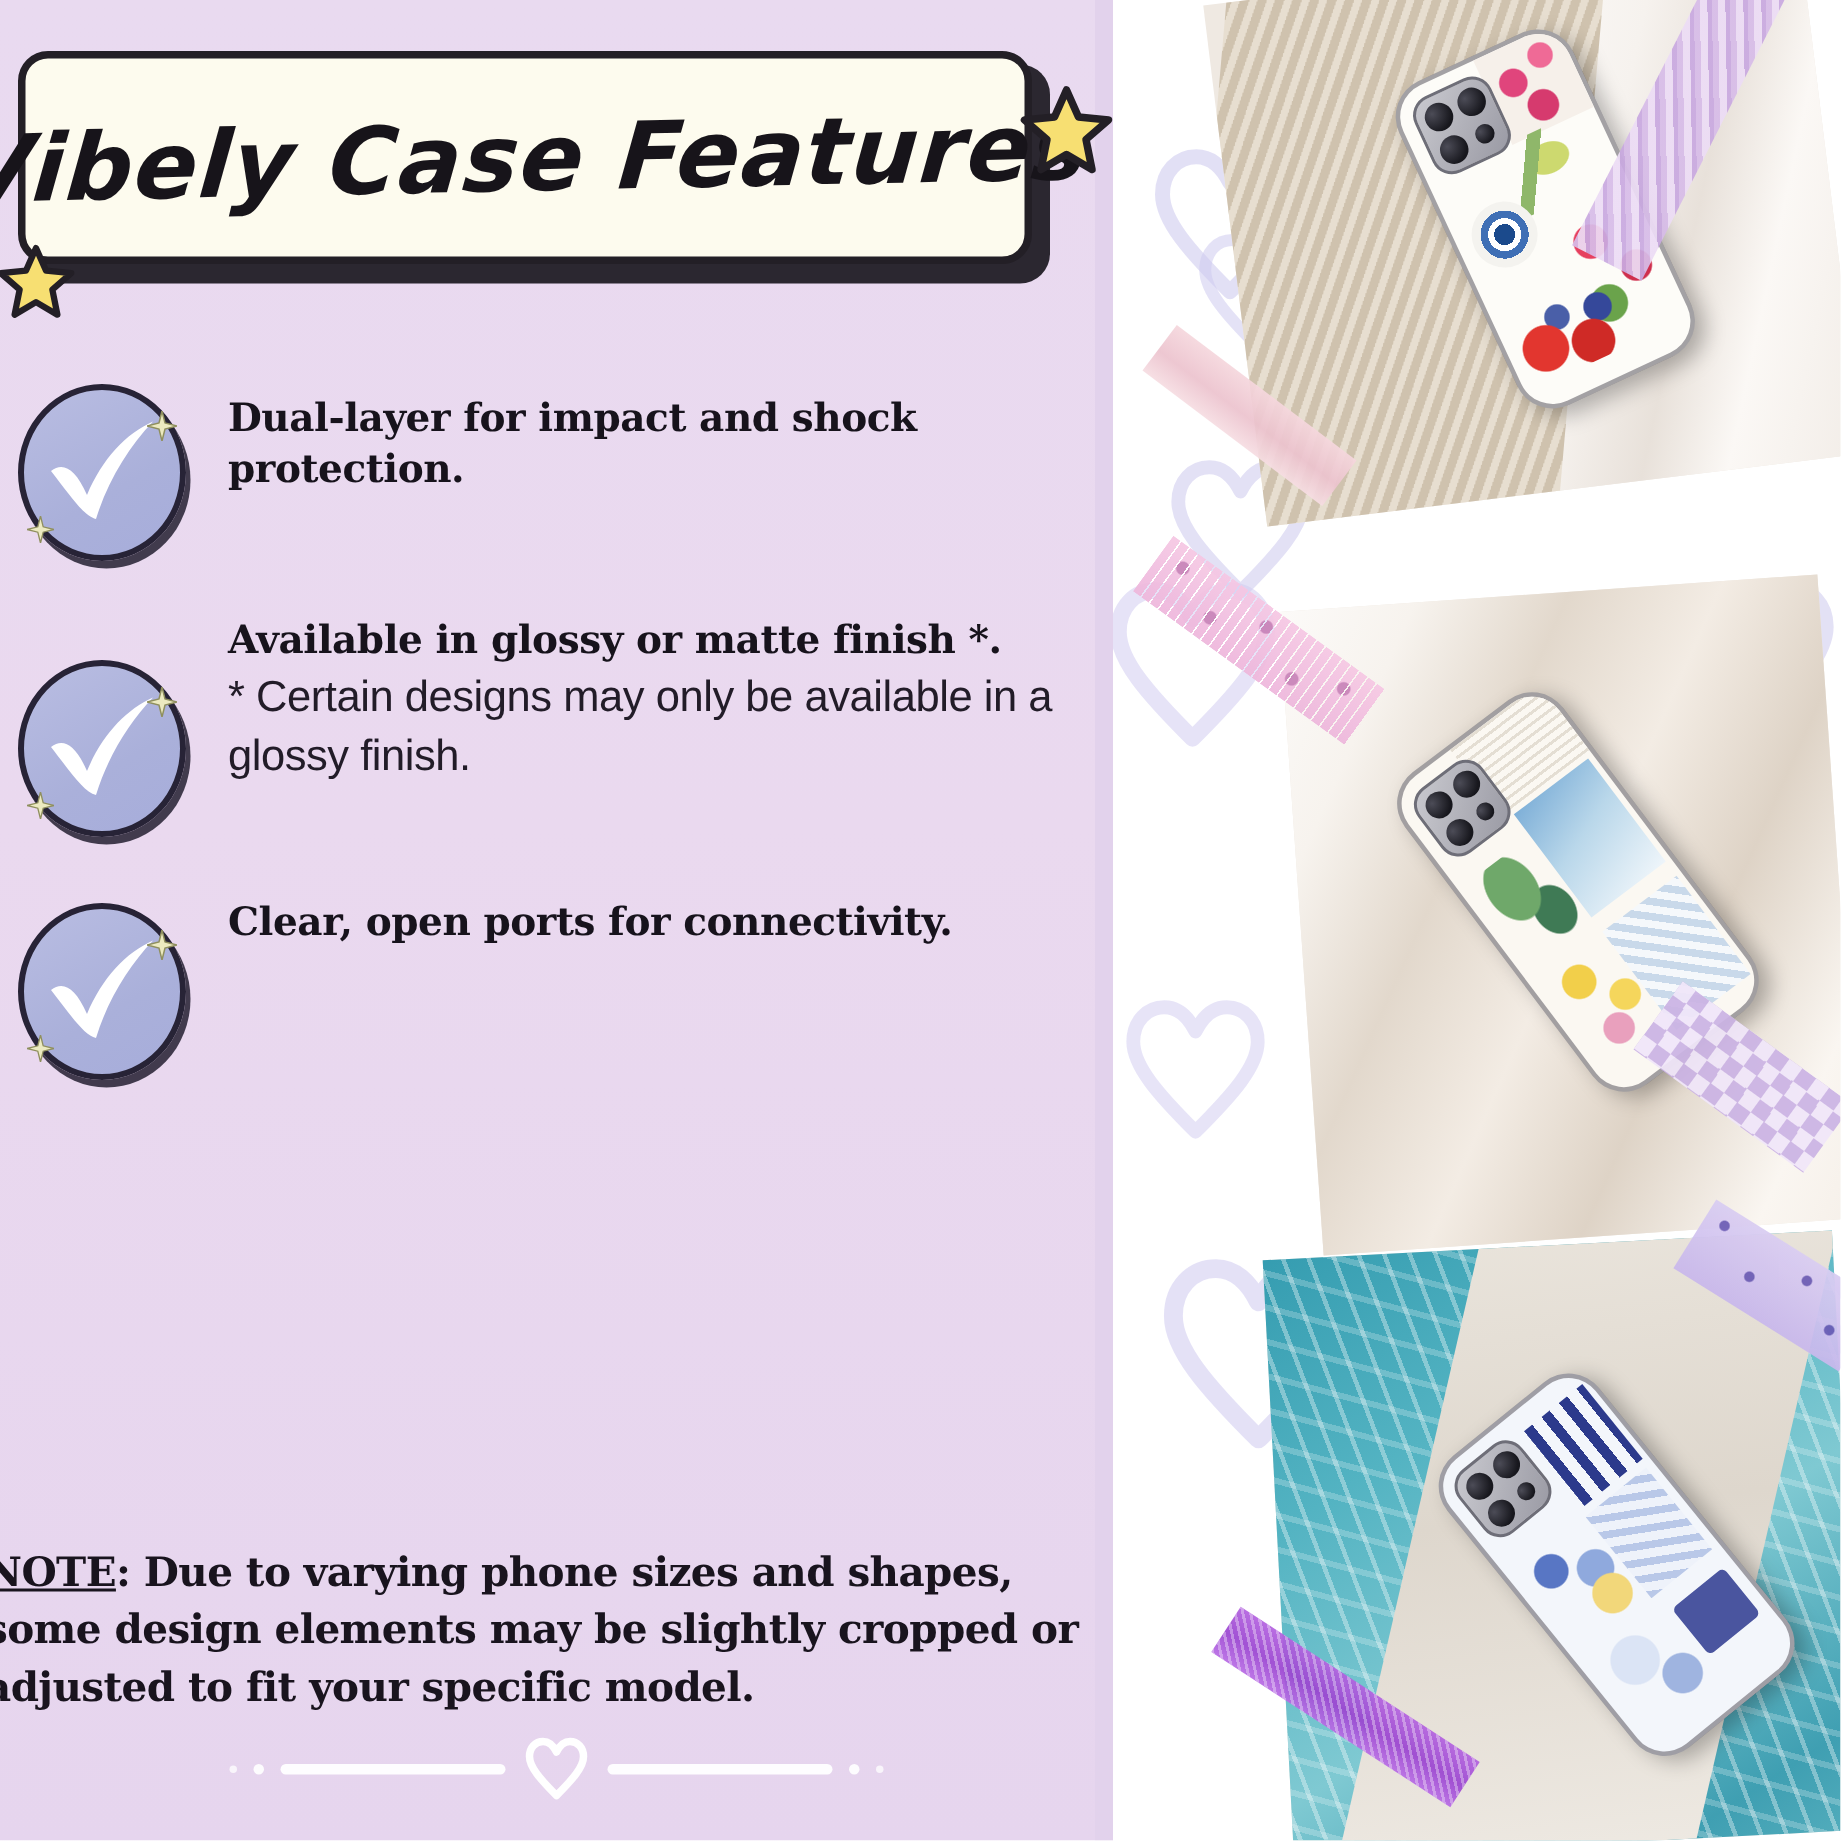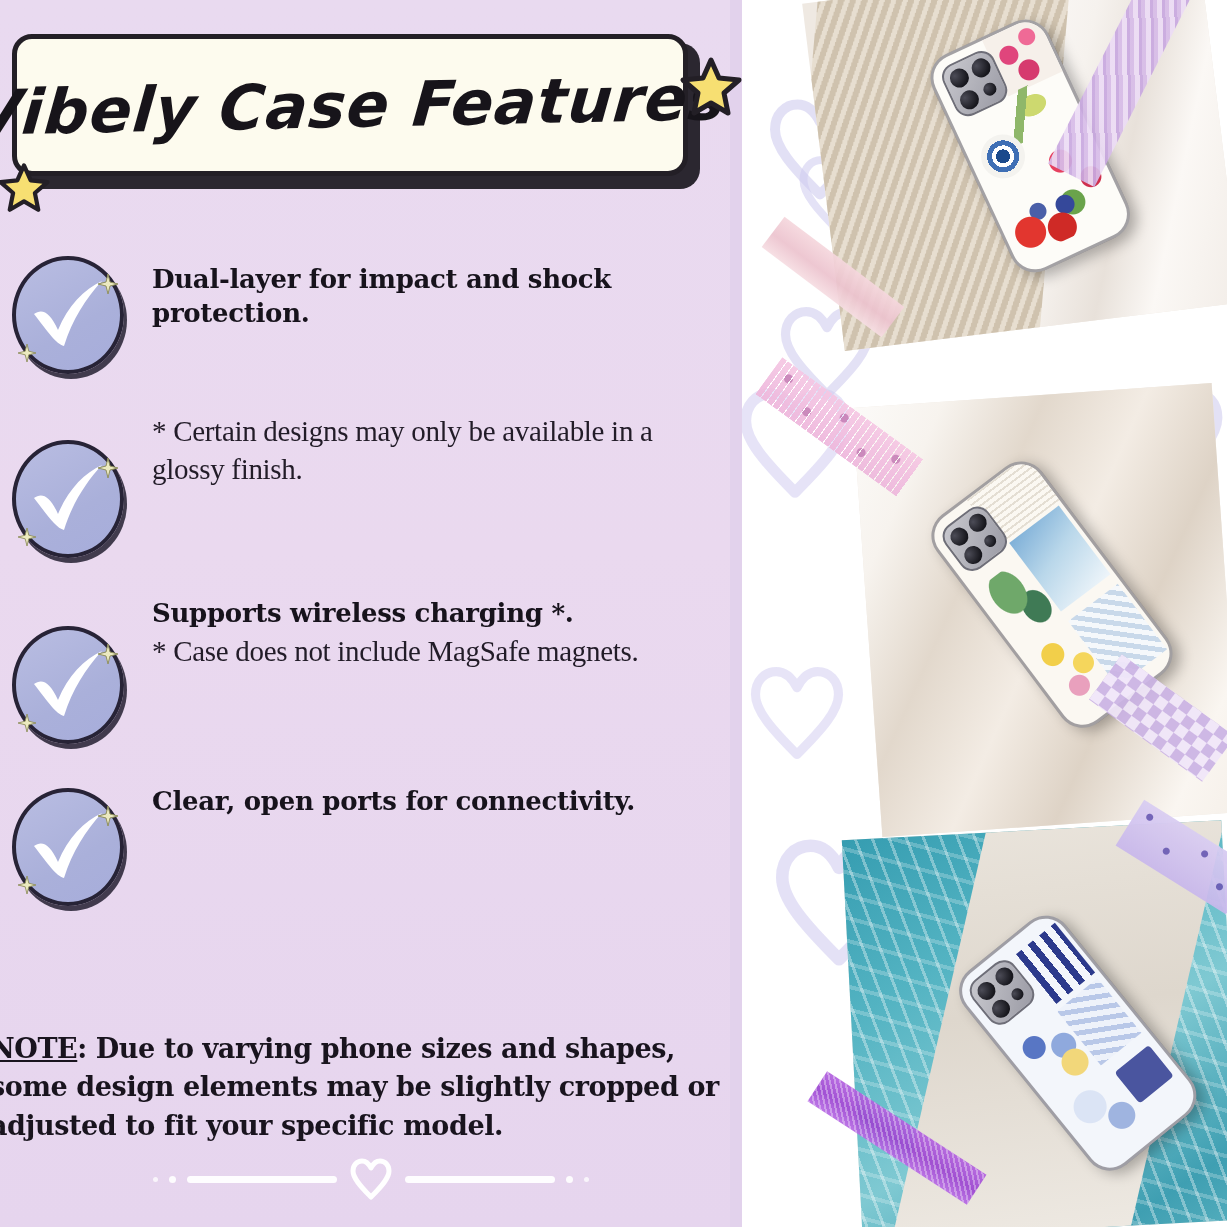--- a/index.html
+++ b/index.html
@@ -66,21 +66,21 @@
   .sp-b{left:6px;top:88px;}
 
   .feature-text{flex:1;padding-left:22px;padding-right:30px;padding-top:6px;}
   .feature-main{
     font-family:"DejaVu Serif",serif;
     font-weight:700;
     font-size:26px;line-height:1.32;color:#17131c;
     letter-spacing:-.3px;
   }
   .feature-sub{
-    font-family:Liberation Serif, serif;
+    font-family:Liberation Sans, sans-serif;
     font-weight:400;
     font-size:29px;line-height:1.32;color:#221c28;
     margin-top:2px;letter-spacing:-.3px;
   }
 
   
   .row-1{margin-top:10px;}
   .row-2{margin-top:24px;}
   .row-3{margin-top:26px;}
   .row-4{margin-top:28px;}
@@ -332,42 +332,25 @@
             <path d="M6 36 C14 30 22 34 30 52 C40 28 56 11 74 3 C58 20 44 42 36 68 C28 66 20 54 6 36 Z" fill="#ffffff"></path>
           </svg>
           <svg class="sparkle sp-a" width="20" height="20" viewBox="0 0 20 20">
             <path d="M10 0 L12 8 L20 10 L12 12 L10 20 L8 12 L0 10 L8 8 Z" fill="#eceac0" stroke="#8f8f5e" stroke-width="1"></path>
           </svg>
           <svg class="sparkle sp-b" width="18" height="18" viewBox="0 0 20 20">
             <path d="M10 0 L12 8 L20 10 L12 12 L10 20 L8 12 L0 10 L8 8 Z" fill="#eceac0" stroke="#8f8f5e" stroke-width="1"></path>
           </svg>
         </div>
         <div class="feature-text">
+          <div class="feature-main">Available in glossy or matte finish *.</div>
           <div class="feature-sub">* Certain designs may only be available in a glossy finish.</div>
         </div>
       </div>
 
-      <div class="feature-row row-3">
-        <div class="badge">
-          <div class="badge-circle"></div>
-          <svg class="badge-check" width="82" height="74" viewBox="0 0 82 74">
-            <path d="M6 36 C14 30 22 34 30 52 C40 28 56 11 74 3 C58 20 44 42 36 68 C28 66 20 54 6 36 Z" fill="#ffffff"></path>
-          </svg>
-          <svg class="sparkle sp-a" width="20" height="20" viewBox="0 0 20 20">
-            <path d="M10 0 L12 8 L20 10 L12 12 L10 20 L8 12 L0 10 L8 8 Z" fill="#eceac0" stroke="#8f8f5e" stroke-width="1"></path>
-          </svg>
-          <svg class="sparkle sp-b" width="18" height="18" viewBox="0 0 20 20">
-            <path d="M10 0 L12 8 L20 10 L12 12 L10 20 L8 12 L0 10 L8 8 Z" fill="#eceac0" stroke="#8f8f5e" stroke-width="1"></path>
-          </svg>
-        </div>
-        <div class="feature-text">
-          <div class="feature-main">Supports wireless charging *.</div>
-          <div class="feature-sub">* Case does not include MagSafe magnets.</div>
-        </div>
-      </div>
 
       <div class="feature-row row-4">
         <div class="badge">
           <div class="badge-circle"></div>
           <svg class="badge-check" width="82" height="74" viewBox="0 0 82 74">
             <path d="M6 36 C14 30 22 34 30 52 C40 28 56 11 74 3 C58 20 44 42 36 68 C28 66 20 54 6 36 Z" fill="#ffffff"></path>
           </svg>
           <svg class="sparkle sp-a" width="20" height="20" viewBox="0 0 20 20">
             <path d="M10 0 L12 8 L20 10 L12 12 L10 20 L8 12 L0 10 L8 8 Z" fill="#eceac0" stroke="#8f8f5e" stroke-width="1"></path>
           </svg>

